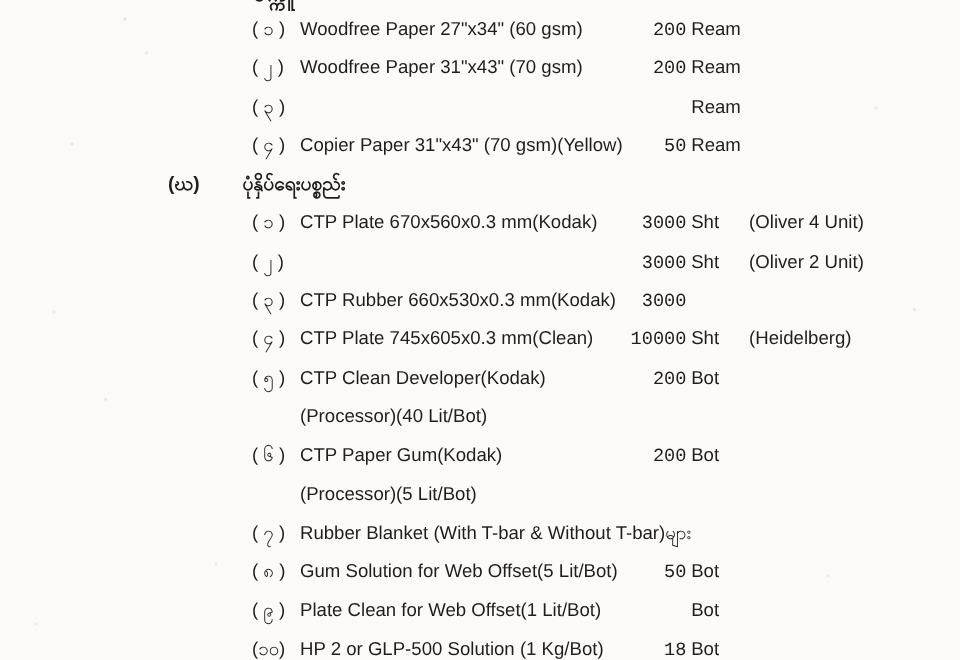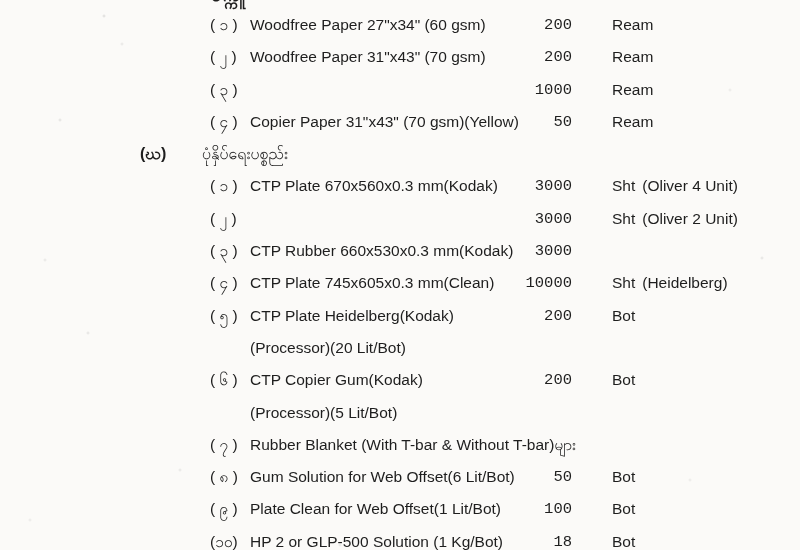--- a/index.html
+++ b/index.html
@@ -25,24 +25,24 @@
   .doc { position:relative; width:800px; padding-top:9px; }
   .clipped-word {
     position:absolute; top:-14px; left:211px;
     font-weight:700; font-size:18px; line-height:1;
     letter-spacing:1px;
   }
   .line { position:relative; height:32.3px; line-height:32.3px; font-size:15.5px; white-space:nowrap; }
   .line .no   { position:absolute; left:210px; }
   .line .name { position:absolute; left:250px; }
   .line .qty  { position:absolute; left:455px; width:117px; text-align:right;font-family:Liberation Mono, monospace; }
-  .line .unitwrap { position:absolute; left:612px; }
-  .line .note { margin-left:7px; }
+  .line .unitwrap { position:absolute; left:576px; }
+  .line .note { margin-left:25px; }
   .sec-line .sec-marker { position:absolute; left:140px; font-weight:700; font-size:16px; }
-  .sec-line .sec-title  { position:absolute; left:202px; font-weight:400; font-size:16px; }
+  .sec-line .sec-title  { position:absolute; left:202px; font-weight:700; font-size:16px; }
 </style>
 </head>
 <body>
 
 <div class="doc">
 
   <div class="clipped-word">စက္ကူ</div>
 
   <div id="paper-list">
       <div class="line item-line">
@@ -52,21 +52,20 @@
     <span class="unitwrap"><span class="unit">Ream</span><span class="note"></span></span>
   </div>
       <div class="line item-line">
     <span class="no">( ၂ )</span>
     <span class="name">Woodfree Paper 31"x43" (70 gsm)</span>
     <span class="qty">200</span>
     <span class="unitwrap"><span class="unit">Ream</span><span class="note"></span></span>
   </div>
       <div class="line item-line">
     <span class="no">( ၃ )</span>
-    <span class="qty">1000</span>
     <span class="unitwrap"><span class="unit">Ream</span><span class="note"></span></span>
   </div>
       <div class="line item-line">
     <span class="no">( ၄ )</span>
     <span class="name">Copier Paper 31"x43" (70 gsm)(Yellow)</span>
     <span class="qty">50</span>
     <span class="unitwrap"><span class="unit">Ream</span><span class="note"></span></span>
   </div>
     </div>
 
@@ -93,52 +92,51 @@
     <span class="qty">3000</span>
   </div>
       <div class="line item-line">
     <span class="no">( ၄ )</span>
     <span class="name">CTP Plate 745x605x0.3 mm(Clean)</span>
     <span class="qty">10000</span>
     <span class="unitwrap"><span class="unit">Sht</span><span class="note">(Heidelberg)</span></span>
   </div>
       <div class="line item-line">
     <span class="no">( ၅ )</span>
-    <span class="name">CTP Plate Heidelberg(Kodak)</span>
+    <span class="name">CTP Clean Developer(Kodak)</span>
     <span class="qty">200</span>
     <span class="unitwrap"><span class="unit">Bot</span><span class="note"></span></span>
   </div>
       <div class="line cont-line">
-        <span class="name">(Processor)(20 Lit/Bot)</span>
+        <span class="name">(Processor)(40 Lit/Bot)</span>
       </div>
       <div class="line item-line">
     <span class="no">( ၆ )</span>
-    <span class="name">CTP Copier Gum(Kodak)</span>
+    <span class="name">CTP Paper Gum(Kodak)</span>
     <span class="qty">200</span>
     <span class="unitwrap"><span class="unit">Bot</span><span class="note"></span></span>
   </div>
       <div class="line cont-line">
         <span class="name">(Processor)(5 Lit/Bot)</span>
       </div>
       <div class="line item-line">
     <span class="no">( ၇ )</span>
     <span class="name">Rubber Blanket (With T-bar &amp; Without T-bar)များ</span>
     <span class="qty"></span>
     <span class="unitwrap"><span class="unit"></span><span class="note"></span></span>
   </div>
       <div class="line item-line">
     <span class="no">( ၈ )</span>
-    <span class="name">Gum Solution for Web Offset(6 Lit/Bot)</span>
+    <span class="name">Gum Solution for Web Offset(5 Lit/Bot)</span>
     <span class="qty">50</span>
     <span class="unitwrap"><span class="unit">Bot</span><span class="note"></span></span>
   </div>
       <div class="line item-line">
     <span class="no">( ၉ )</span>
     <span class="name">Plate Clean for Web Offset(1 Lit/Bot)</span>
-    <span class="qty">100</span>
     <span class="unitwrap"><span class="unit">Bot</span><span class="note"></span></span>
   </div>
       <div class="line item-line">
     <span class="no">(၁၀)</span>
     <span class="name">HP 2 or GLP-500 Solution (1 Kg/Bot)</span>
     <span class="qty">18</span>
     <span class="unitwrap"><span class="unit">Bot</span><span class="note"></span></span>
   </div>
     </div>
 

